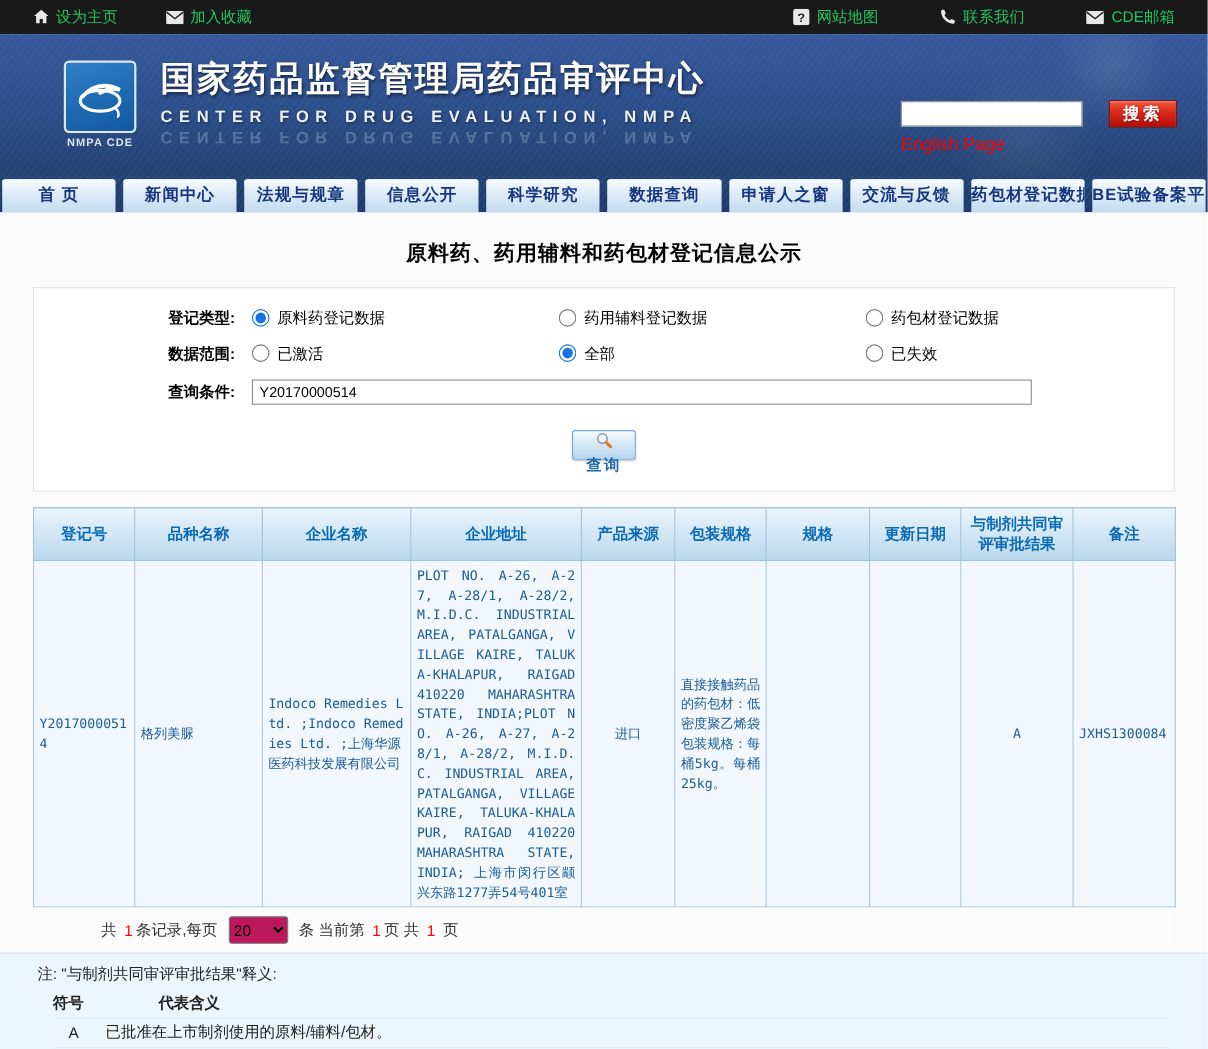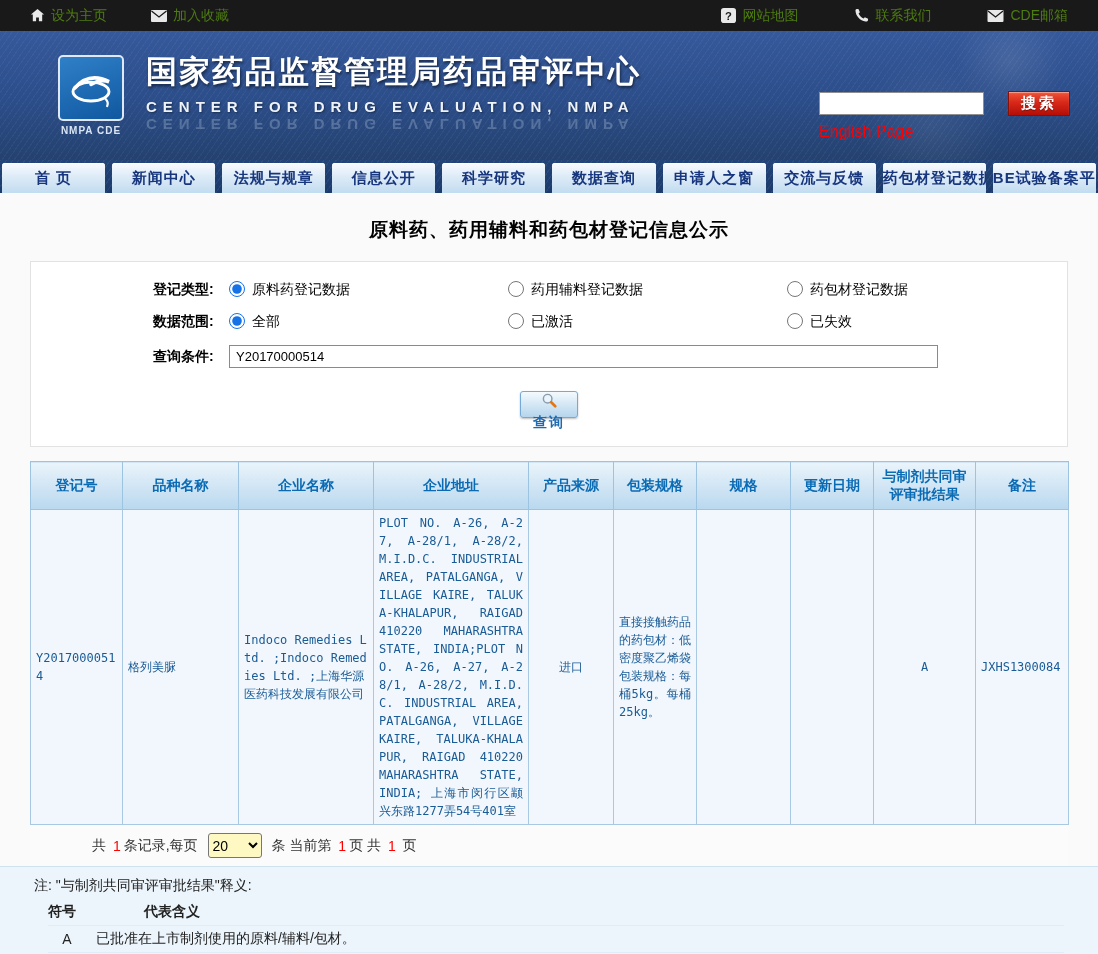--- a/index.html
+++ b/index.html
@@ -8,21 +8,21 @@
     font-family: "Liberation Sans", sans-serif;
   }
   
   .topbar {
     height: 31px; background: #191919; color: #fff;
     display: flex; align-items: center; justify-content: space-between;
     padding: 0 30px; font-size: 14px;
   }
   .topbar-left { display: flex; gap: 44px; }
   .topbar-right { display: flex; gap: 56px; }
-  .tb-link { display: flex; align-items: center; gap: 6px; color: #4d7c0f; text-decoration: none; cursor: pointer; }
+  .tb-link { display: flex; align-items: center; gap: 6px; color: #22c55e; text-decoration: none; cursor: pointer; }
   .tb-icon { display: inline-flex; align-items: center; }
   
   .header {
     position: relative; height: 129px;
     display: flex; align-items: center; padding-left: 58px;
     background-image:
       radial-gradient(circle at 1010px 30px, rgba(255,255,255,.10), transparent 55px),
       radial-gradient(circle at 930px 95px, rgba(255,255,255,.07), transparent 70px),
       repeating-linear-gradient(125deg, rgba(255,255,255,.045) 0 1px, transparent 1px 5px),
       linear-gradient(180deg,#36599c 0%, #2b4d89 55%, #24416f 100%);
@@ -116,21 +116,21 @@
   }
   td.al { text-align: left; } td.ac { text-align: center; } td.aj { text-align: justify; }
   
   .pagination {
     margin: 0 30px; padding: 8px 0 8px 62px; font-size: 14px; color: #333;
     display: flex; align-items: center; background: #fbfbfb;
   }
   .pagination .red { color: #f00; padding: 0 3px; }
   .pagination select {
     height: 25px; width: 54px; margin: 0 10px; font-size: 14px;
-    border: 1px solid #767676; border-radius: 3px; background: #fef9c3; cursor: pointer;
+    border: 1px solid #767676; border-radius: 3px; background: #be185d; cursor: pointer;
   }
   .pg-seg { white-space: pre; }
   
   .notes { background: #ecf5fc; border-top: 1px solid #cfe2f0; padding: 5px 0 8px; }
   .notes-title { margin-left: 34px; font-size: 14px; color: #222; padding: 5px 0 4px; }
   .notes-table { margin: 0 34px 0 48px; font-size: 14px; color: #222; }
   .nrow { display: flex; align-items: center; min-height: 27px; border-bottom: 1px solid #e0edf6; }
   .nrow.head { font-weight: bold; gap: 48px; }
   .nsym { width: 48px; flex: none; } .nrow.head .nsym { text-align: left; }
   .nrow:not(.head) .nsym { text-align: center; width: 38px; margin-right: 10px; }
@@ -246,26 +246,26 @@
         <label class="radio-opt">
           <input type="radio" name="regtype" style="">
           <span>药包材登记数据</span>
         </label>
       </div>
     </div>
     <div class="filter-row">
       <span class="filter-label">数据范围:</span>
       <div class="opt-group">
         <label class="radio-opt">
+          <input type="radio" name="scope" style="">
+          <span>已激活</span>
+        </label>
+        <label class="radio-opt">
           <input type="radio" name="scope" checked="" style="">
           <span>全部</span>
-        </label>
-        <label class="radio-opt">
-          <input type="radio" name="scope" style="">
-          <span>已激活</span>
         </label>
         <label class="radio-opt">
           <input type="radio" name="scope" style="">
           <span>已失效</span>
         </label>
       </div>
     </div>
     <div class="filter-row">
       <span class="filter-label">查询条件:</span>
       <input class="query-input" type="text" value="Y20170000514" style="">

